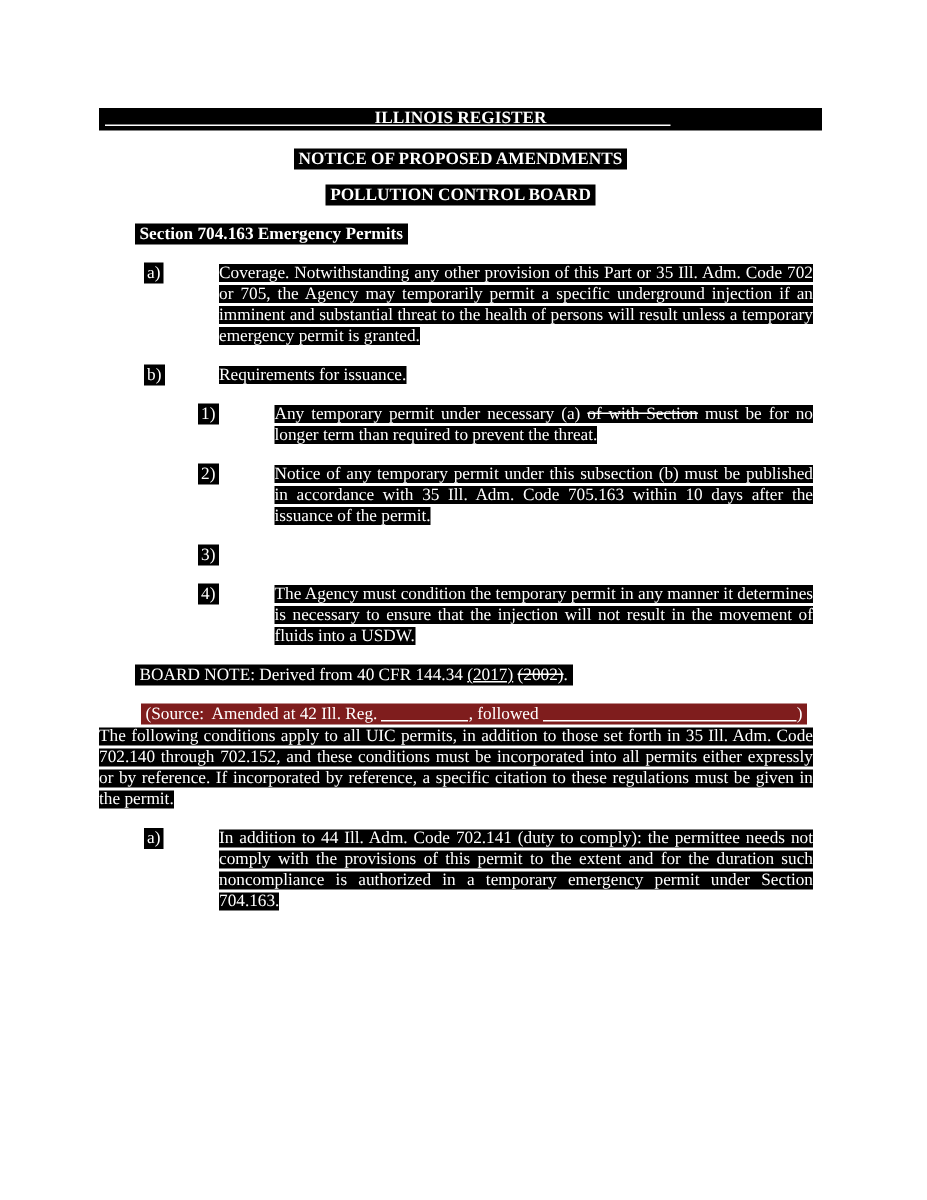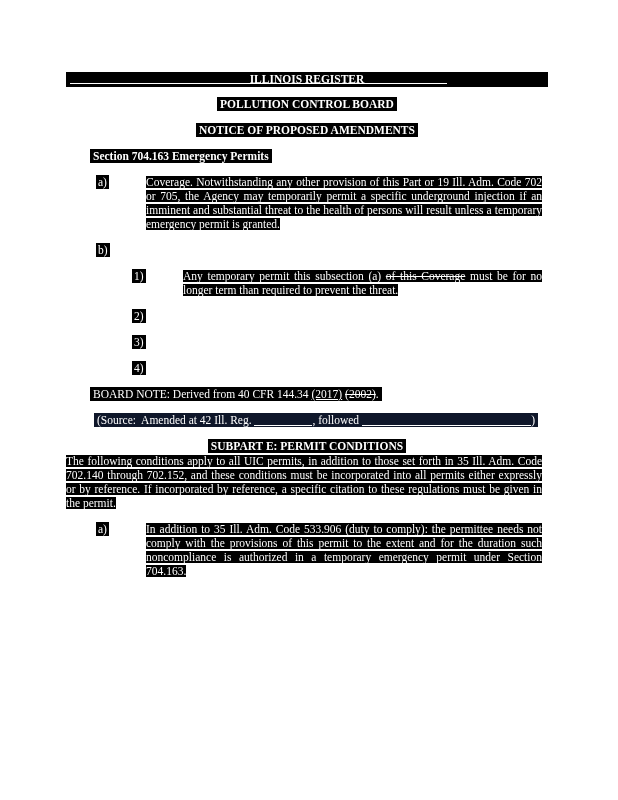--- a/index.html
+++ b/index.html
@@ -43,106 +43,112 @@
 
   .body1 { width: 396px; text-align: justify; }
   .body2 { width: 359px; text-align: justify; }
   .fulltext { width: 476px; text-align: justify; margin-top: 1px; }
   .body1 > span, .body2 > span, .fulltext > span { background: #000000; color: #ffffff; }
 
   s { text-decoration: line-through; }
   u { text-decoration: underline; }
 
   .source-row {
-    display: flex; align-items: center; box-sizing: border-box;
+    display: flex; align-items: flex-start; box-sizing: border-box;
     margin-left: 28px; margin-top: 12px;
     width: 444px; height: 14px;
-    background: #0f172a; color: #ffffff;
+    background: #7f1d1d; color: #ffffff;
     padding: 0 3px;
     white-space: pre;
   }
   .blank { border-bottom: 1px solid #ffffff; height: 11px; }
   .blank-short { width: 58px; }
   .blank-long { flex: 1; }
 </style>
 </head>
 <body>
 
 <div class="page">
   <div class="content">
 
     <div class="bar">
       <span>ILLINOIS REGISTER</span>
       <div class="bar-underline"></div>
     </div>
 
+    <div class="centerline">
+      <span class="hl bold">NOTICE OF PROPOSED AMENDMENTS</span>
+    </div>
+
     <div class="centerline mt10">
       <span class="hl bold">POLLUTION CONTROL BOARD</span>
-    </div>
-
-    <div class="centerline">
-      <span class="hl bold">NOTICE OF PROPOSED AMENDMENTS</span>
     </div>
 
     <div class="heading">
       <span class="hl bold">Section 704.163  Emergency Permits</span>
     </div>
 
     <div class="row">
       <div class="lbl1"><span class="hl">a)</span></div>
       <div class="body1">
-        <span>Coverage.  Notwithstanding any other provision of this Part or 19 Ill. Adm. Code 702 or 705, the Agency may temporarily permit a specific underground injection if an imminent and substantial threat to the health of persons will result unless a temporary emergency permit is granted.</span>
+        <span>Coverage.  Notwithstanding any other provision of this Part or 35 Ill. Adm. Code 702 or 705, the Agency may temporarily permit a specific underground injection if an imminent and substantial threat to the health of persons will result unless a temporary emergency permit is granted.</span>
       </div>
     </div>
 
     <div class="row">
       <div class="lbl1"><span class="hl">b)</span></div>
+      <div class="body1">
+        <span>Requirements for issuance.</span>
+      </div>
     </div>
 
     <div class="row">
       <div class="lbl2"><span class="hl">1)</span></div>
       <div class="body2">
-        <span><span>Any temporary permit this subsection (a) </span><s>of this Coverage</s><span> must be for no longer term than required to prevent the threat.</span></span>
+        <span><span>Any temporary permit under necessary (a) </span><s>of with Section</s><span> must be for no longer term than required to prevent the threat.</span></span>
       </div>
     </div>
 
     <div class="row">
       <div class="lbl2"><span class="hl">2)</span></div>
+      <div class="body2">
+        <span>Notice of any temporary permit under this subsection (b) must be published in accordance with 35 Ill. Adm. Code 705.163 within 10 days after the issuance of the permit.</span>
+      </div>
     </div>
 
     <div class="row">
       <div class="lbl2"><span class="hl">3)</span></div>
     </div>
 
     <div class="row">
       <div class="lbl2"><span class="hl">4)</span></div>
+      <div class="body2">
+        <span>The Agency must condition the temporary permit in any manner it determines is necessary to ensure that the injection will not result in the movement of fluids into a USDW.</span>
+      </div>
     </div>
 
     <div class="heading">
       <span class="hl"><span>BOARD NOTE:  Derived from 40 CFR 144.34 </span><u>(2017)</u><span> </span><s>(2002)</s><span>.</span></span>
     </div>
 
     <div class="source-row">
       <span>(Source:  Amended at 42 Ill. Reg. </span>
       <span class="blank blank-short"></span>
       <span>, followed </span>
       <span class="blank blank-long"></span>
       <span>)</span>
     </div>
 
-    <div class="centerline">
-      <span class="hl bold">SUBPART E: PERMIT CONDITIONS</span>
-    </div>
 
 
     <div class="fulltext">
       <span>The following conditions apply to all UIC permits, in addition to those set forth in 35 Ill. Adm. Code 702.140 through 702.152, and these conditions must be incorporated into all permits either expressly or by reference.  If incorporated by reference, a specific citation to these regulations must be given in the permit.</span>
     </div>
 
     <div class="row">
       <div class="lbl1"><span class="hl">a)</span></div>
       <div class="body1">
-        <span>In addition to 35 Ill. Adm. Code 533.906 (duty to comply):  the permittee needs not comply with the provisions of this permit to the extent and for the duration such noncompliance is authorized in a temporary emergency permit under Section 704.163.</span>
+        <span>In addition to 44 Ill. Adm. Code 702.141 (duty to comply):  the permittee needs not comply with the provisions of this permit to the extent and for the duration such noncompliance is authorized in a temporary emergency permit under Section 704.163.</span>
       </div>
     </div>
 
   </div>
 </div>
 
 </body></html>

